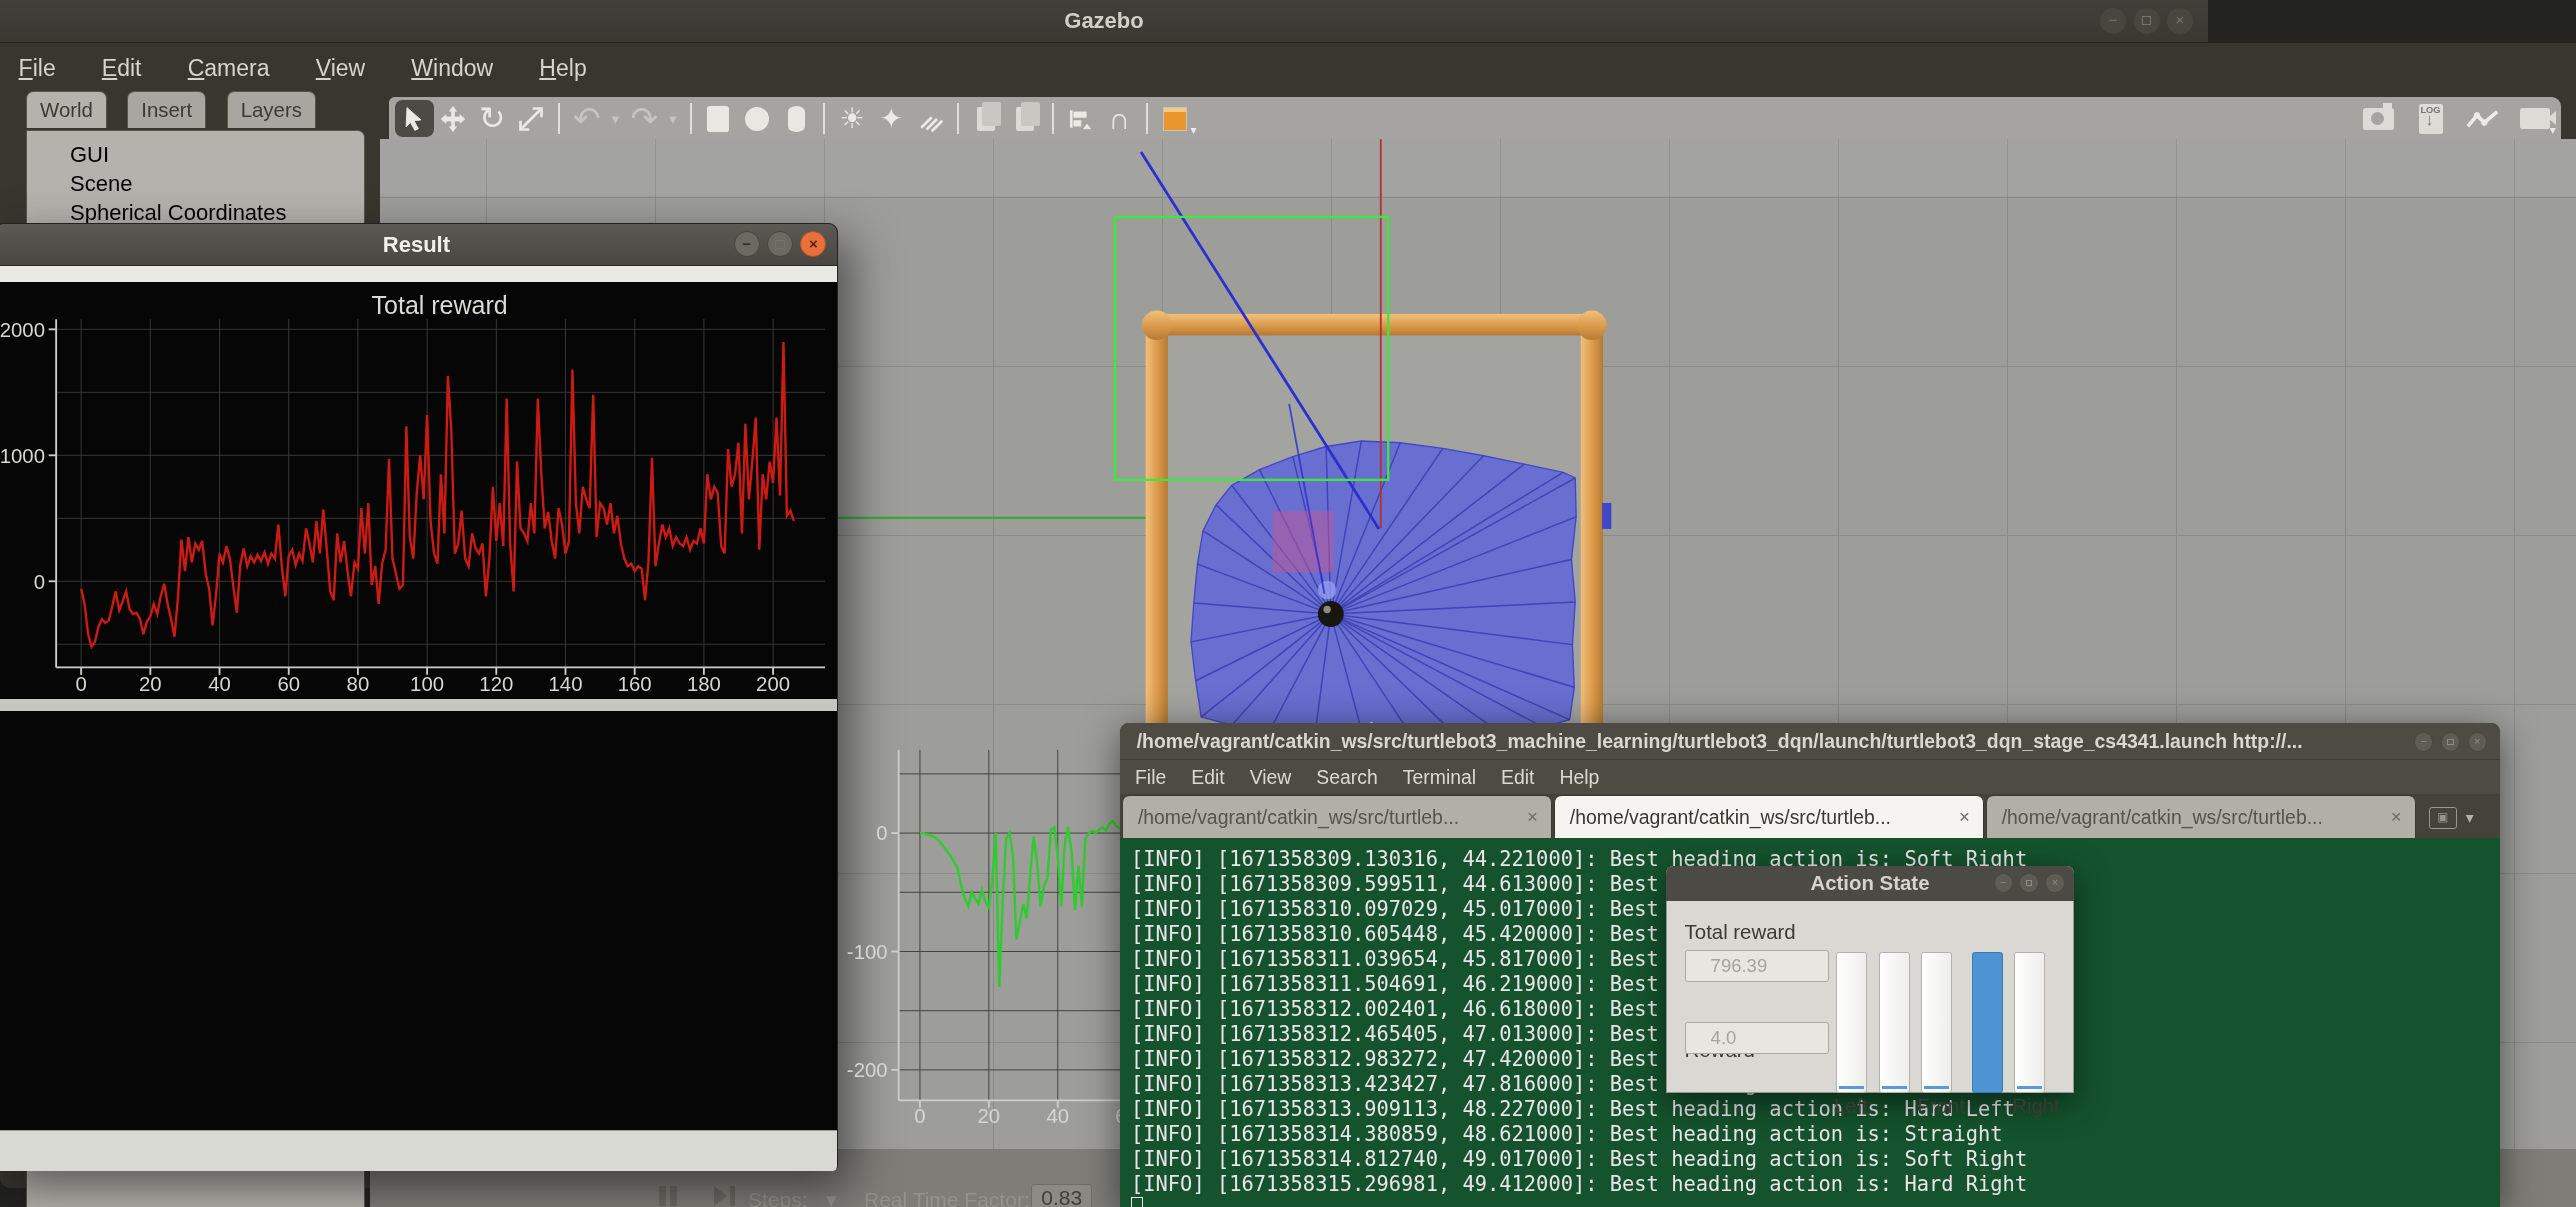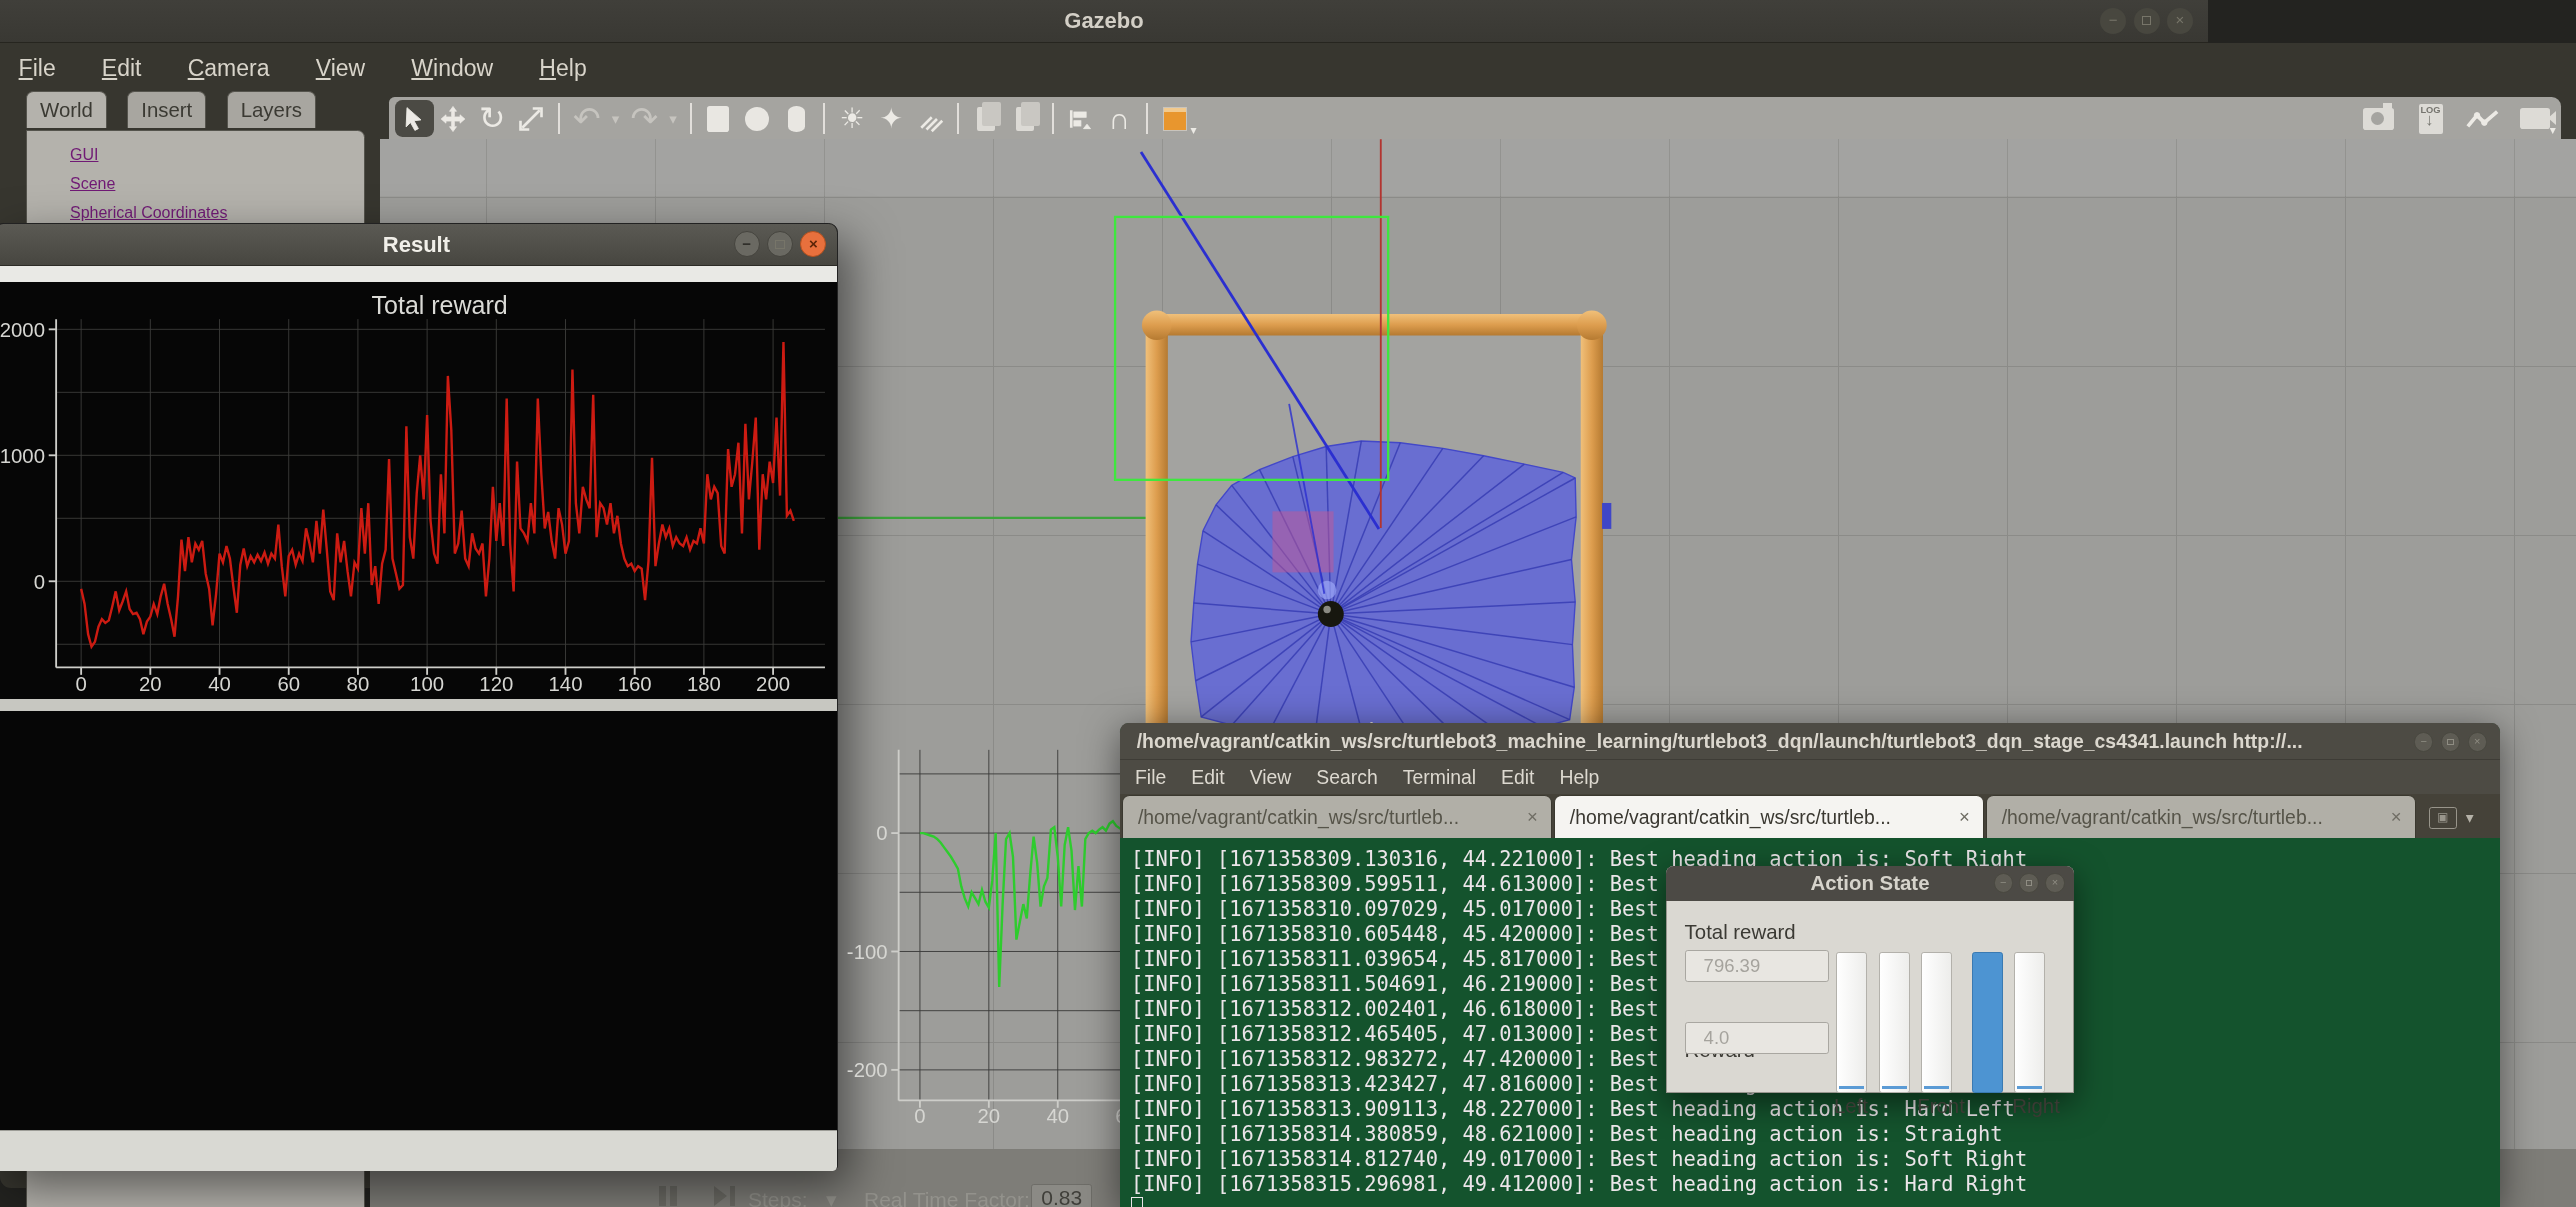--- a/index.html
+++ b/index.html
@@ -25,21 +25,21 @@
   #gz-menubar { left:13px; top:7.4px; height:37px; display:flex; gap:35px; align-items:center; }
   .gz-menu-item { color:#d8d4ca; font-size:23px; padding:1.9px 5.6px; }
   .gz-menu-item::first-letter { text-decoration:underline; }
 
   #gz-panel-tabs { left:26px; top:48px; display:flex; gap:20.4px; }
   .gz-tab { min-width:78px; padding:6.5px 13px; text-align:right; font-size:20.4px; color:#3b3a33;
             background:#a8a6a0; border:0.9px solid #55544d; border-bottom:none; border-radius:7.4px 7.4px 0 0; }
   .gz-tab.active { background:#b4b2ac; }
   #gz-panel-body { left:26px; top:87px; width:339px; height:1102px; background:#b4b2ac;
                    border:0.9px solid #55544d; border-radius:0 7.4px 7.4px 7.4px; padding:9.3px 0 0 43px; }
-  .gz-panel-item { font-size:16px; color:#701a75; line-height:29px;text-decoration:underline; }
+  .gz-panel-item { font-size:22px; color:#000000; line-height:29px; }
 
   #gz-toolbar { left:389px; top:54px; width:2172px; height:43px; background:#a5a4a0;
                 border-radius:5.6px 9.3px 0 0; display:flex; align-items:center; padding-left:5.6px; }
   .tbi { width:39px; height:37px; display:flex; align-items:center; justify-content:center;
          color:#eceae5; font-size:28px; border-radius:7.4px; position:relative; }
   .tbi.active { background:#4b4a44; }
   .tbi svg { width:28px; height:28px; fill:#eceae5; stroke:#eceae5; }
   .tbsep { width:1.9px; height:31.5px; background:#eceae5; margin:0 7.4px; opacity:.85; }
   .shape-box { width:22px; height:26px; background:#e9e7e2; border-radius:2.8px; }
   .shape-sphere { width:24px; height:24px; background:#e9e7e2; border-radius:50%; }
@@ -129,21 +129,21 @@
   
   #action-win { left:1666px; top:866px; width:408px; height:227px; border-radius:7.4px 7.4px 2.8px 2.8px;
                 box-shadow:0 9.3px 31.5px rgba(0,0,0,.5); background:#dad8d2; }
   #action-title { height:35px; background:#4c4a45; border-radius:7.4px 7.4px 0 0; position:relative; }
   #action-title .title { text-align:center; line-height:34px; font-weight:bold; font-size:20.4px; color:#d6d3cb; }
   #action-title .wbtns { right:9.3px; top:7.4px; gap:6.5px; }
   #action-body { position:relative; width:100%; height:192px; border:0.9px solid #97958e; border-top:none; }
   .af-label { position:absolute; left:17.6px; font-size:20.4px; color:#3b3a34; }
   .af-input { position:absolute; left:17.6px; width:144px; height:31.5px; background:#e8e6e1;
               border:0.9px solid #a9a7a1; border-radius:2.8px; font-size:18.5px; color:#a5a39d;
-              padding-left:18px; font-family:"Liberation Sans", sans-serif; }
+              padding-left:25px; font-family:"Liberation Sans", sans-serif; }
   .abar { position:absolute; top:51px; width:31px; height:141px; border:0.9px solid #b3b1ab; border-radius:2.8px;
           background:linear-gradient(90deg,#ffffff,#ededeb); }
   .abar::after { content:""; position:absolute; left:1.9px; right:1.9px; bottom:2.8px; height:3.7px; background:#5b9bd5; }
   .abar.active { background:#4d94d2; border-color:#3a7ab2; }
   .abar.active::after { display:none; }
   .abar-label { position:absolute; top:194px; transform:translateX(-50%); font-size:20.4px; color:#3b3a34; }
 </style>
 </head>
 <body>
 

